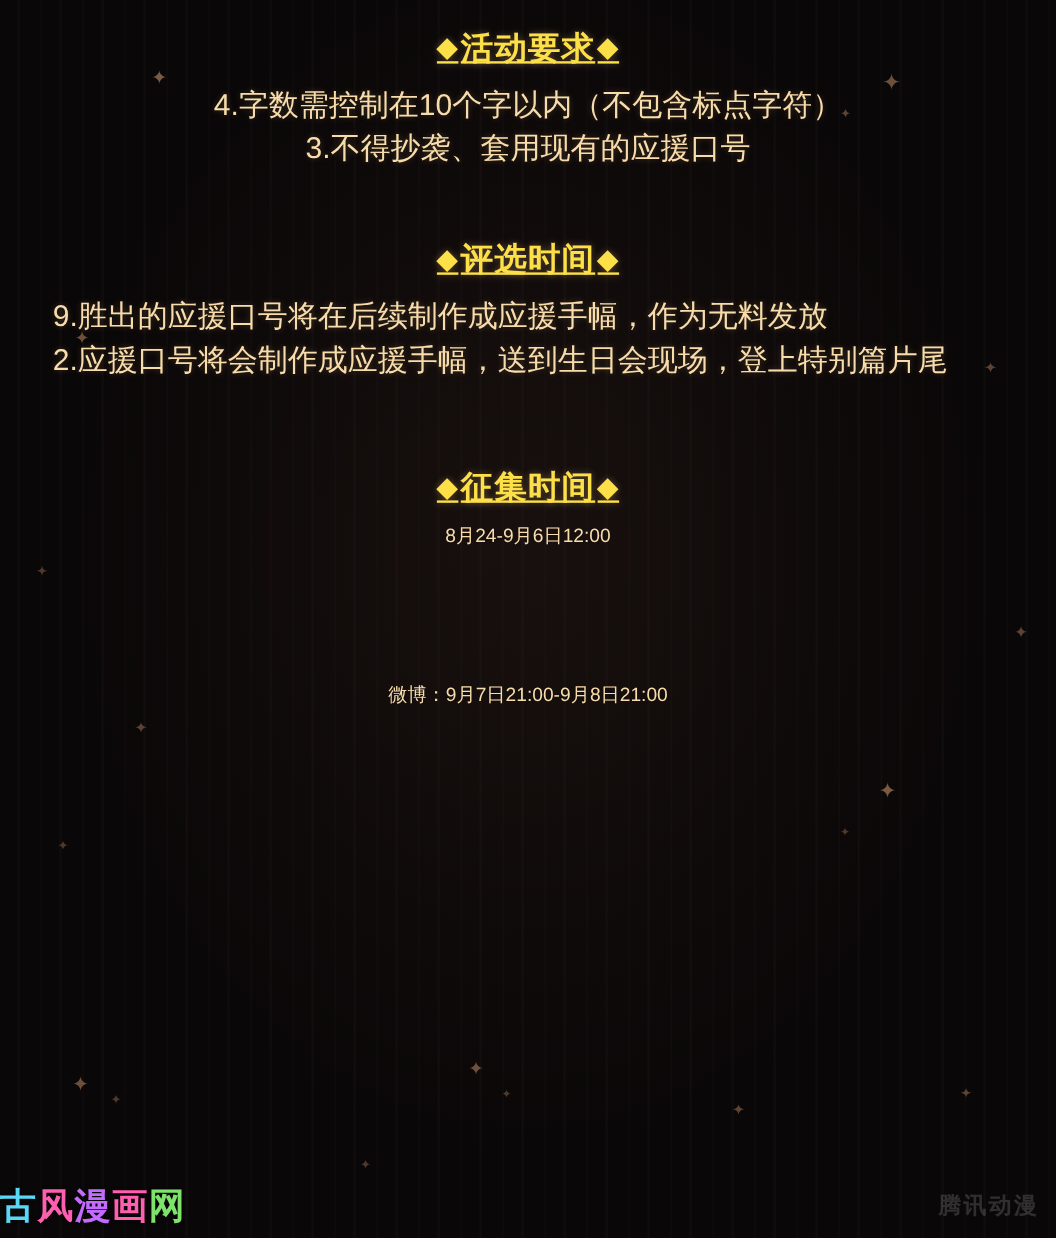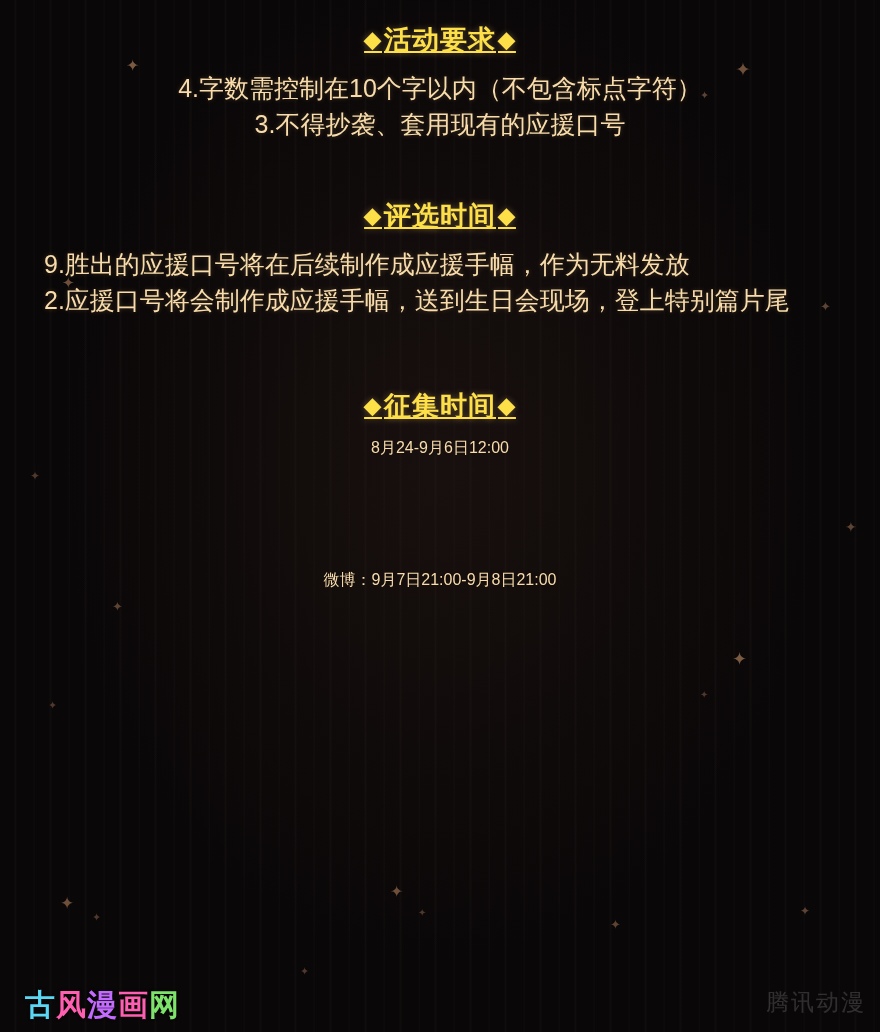--- a/index.html
+++ b/index.html
@@ -103,39 +103,39 @@
 
   .time-line {
     text-align: center;
     font-size: 16px;
     line-height: 1.5;
     color: #f8dcab;
   }
 
   .watermark-left {
     position: absolute;
-    left: 25px;
+    left: 0;
     bottom: 6px;
     font-size: 30px;
     font-weight: bold;
     z-index: 10;
     letter-spacing: 1px;
   }
   .wm-c1 { color: #5ad7f5; text-shadow: 0 0 3px rgba(0,0,0,0.8); }
   .wm-c2 { color: #ff5fb0; text-shadow: 0 0 3px rgba(0,0,0,0.8); }
   .wm-c3 { color: #c46bff; text-shadow: 0 0 3px rgba(0,0,0,0.8); }
   .wm-c4 { color: #7ee36b; text-shadow: 0 0 3px rgba(0,0,0,0.8); }
 
   .watermark-right {
     position: absolute;
     right: 14px;
     bottom: 14px;
     z-index: 10;
-    font-size: 23px;
-    font-weight: normal;
+    font-size: 19px;
+    font-weight: bold;
     color: rgba(255,255,255,0.16);
     letter-spacing: 2px;
   }
 </style>
 </head>
 <body>
 
 <div class="page">
 
   <div class="streaks"></div>

